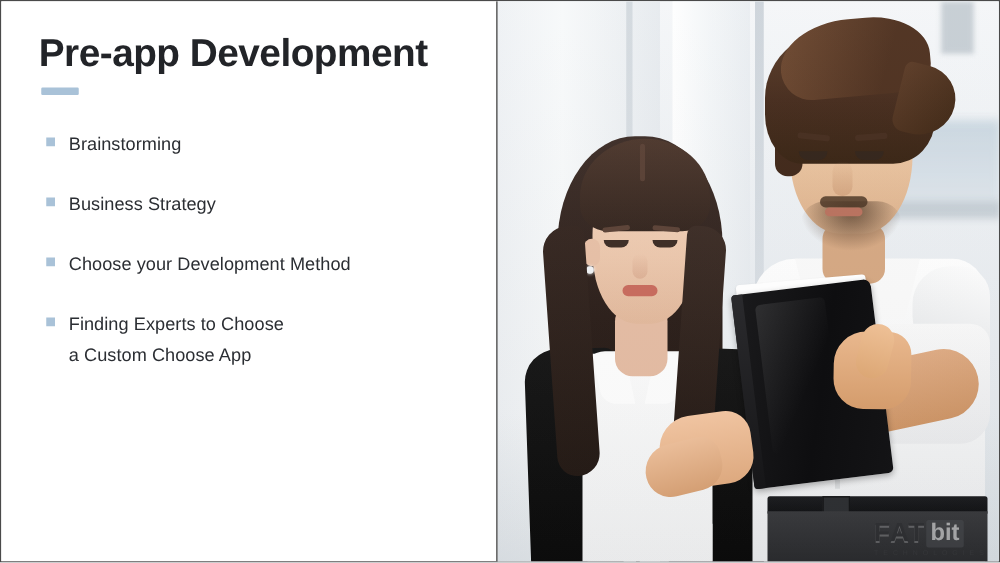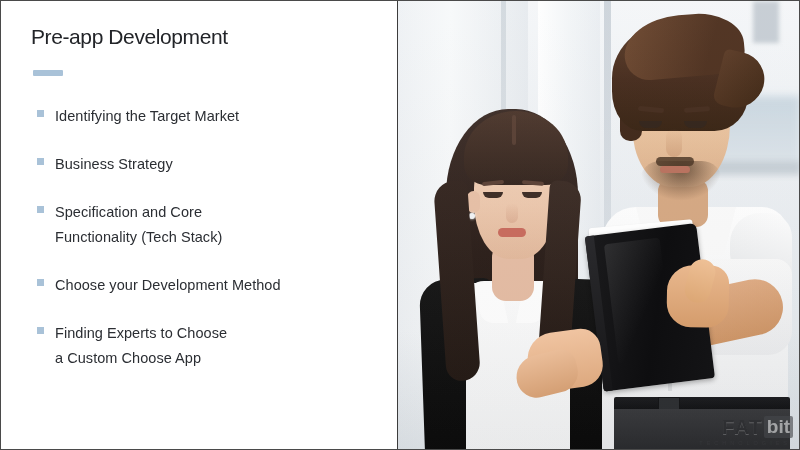--- a/index.html
+++ b/index.html
@@ -33,22 +33,22 @@
     box-sizing: border-box;
     background: #ffffff;
     padding: 0;
   }
 
   .slide-title {
     position: absolute;
     left: 30px;
     top: 24px;
     margin: 0;
-    font-size: 21px;
-    font-weight: normal;
+    font-size: 31px;
+    font-weight: bold;
     letter-spacing: -0.4px;
     color: #222428;
     font-family: "Liberation Sans", sans-serif;
     white-space: nowrap;
   }
 
   .title-rule {
     position: absolute;
     left: 32px;
     top: 69px;
@@ -519,21 +519,20 @@
     right: 8px;
     bottom: 5px;
     z-index: 10;
     text-align: right;
     opacity: .62;
     user-select: none;
   }
   .wm-row {
     display: flex;
     align-items: center;
-    justify-content: flex-end;
   }
   .wm-fat {
     font-family: "Liberation Sans", sans-serif;
     font-weight: bold;
     font-size: 21px;
     letter-spacing: 1px;
     color: #2c2d30;
     text-shadow: 0 1px 0 rgba(255,255,255,.35);
   }
   .wm-bit {
@@ -561,36 +560,31 @@
 <div class="slide">
 
   <div class="text-panel">
 
     <h1 class="slide-title">Pre-app Development</h1>
 
     <div class="title-rule"></div>
 
     <ul class="bullet-list">
 
-
       <li class="bullet-item">
         <span class="bullet-marker"></span>
-        <span class="bullet-text">Identifying the Target Market</span>
+        <span class="bullet-text">Brainstorming</span>
       </li>
+
 
       <li class="bullet-item">
         <span class="bullet-marker"></span>
         <span class="bullet-text">Business Strategy</span>
       </li>
 
-      <li class="bullet-item">
-        <span class="bullet-marker"></span>
-        <span class="bullet-text">Specification and Core</span>
-        <span class="bullet-text line2">Functionality (Tech Stack)</span>
-      </li>
 
       <li class="bullet-item">
         <span class="bullet-marker"></span>
         <span class="bullet-text">Choose your Development Method</span>
       </li>
 
       <li class="bullet-item">
         <span class="bullet-marker"></span>
         <span class="bullet-text">Finding Experts to Choose</span>
         <span class="bullet-text line2">a Custom Choose App</span>

